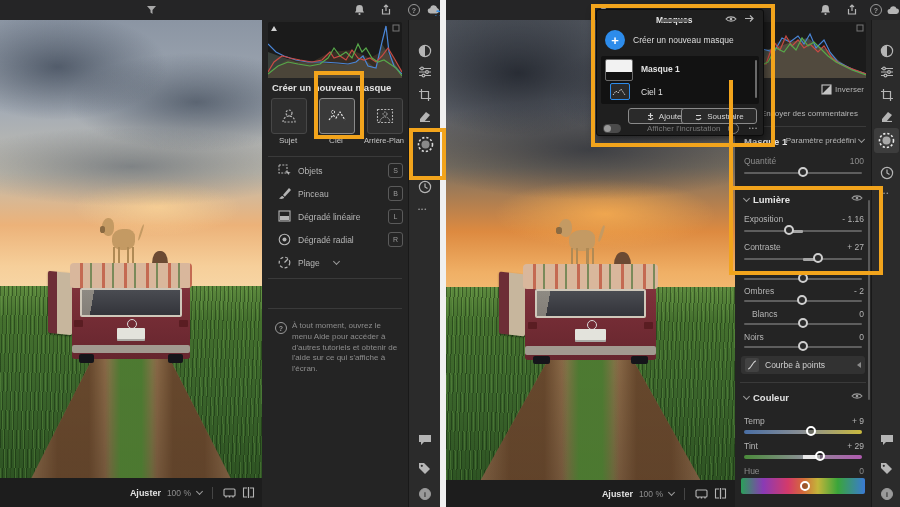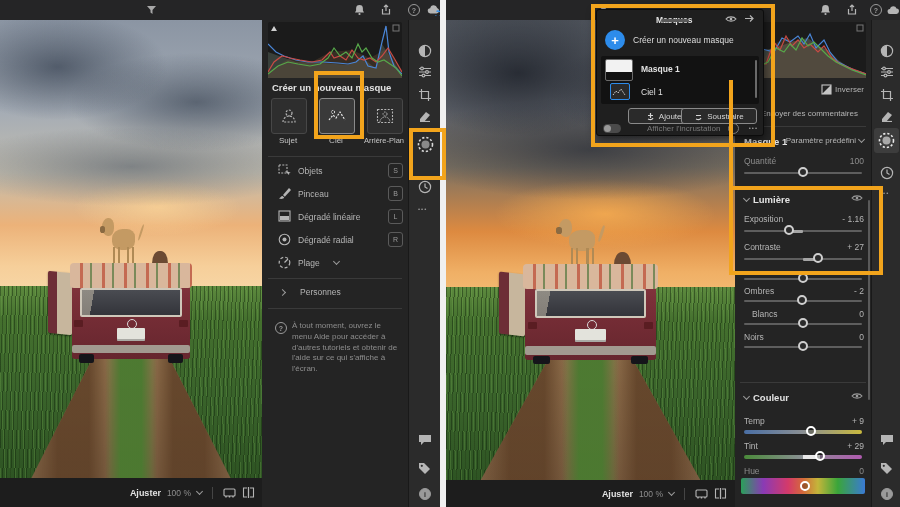--- a/index.html
+++ b/index.html
@@ -290,24 +290,20 @@
           <svg width="13" height="13">
             <circle cx="6.5" cy="6.5" r="5.3" fill="none" stroke="#b5b5b5" stroke-width="1.2" stroke-dasharray="3 2"></circle>
             <path d="M6.5 6.5L10 3" stroke="#b5b5b5" stroke-width="1.2"></path>
           </svg>
         </div>
       <div class="abs t-label" style="left:36px;top:98px;">Plage</div>
       <span class="chev down abs" style="left:72px;top:101px;"></span>
     </div>
 
     <div class="hline abs" style="left:6px;top:258px;width:134px;"></div>
-    <div class="abs" style="left:0;top:262px;width:146px;height:22px;">
-      <span class="chev right abs" style="left:18px;top:8px;"></span>
-      <span class="abs t-label" style="left:38px;top:5px;">Personnes</span>
-    </div>
     <div class="hline abs" style="left:6px;top:288px;width:134px;"></div>
 
     <div class="abs" style="left:0;top:298px;width:146px;">
       <div class="qcircle abs" style="left:13px;top:4px;">
           <span>?</span>
         </div>
       <div class="abs t-tiny" style="left:30px;top:3px;width:108px;line-height:1.35;color:#8d8d8d;">À tout moment, ouvrez le menu Aide pour accéder à d'autres tutoriels et obtenir de l'aide sur ce qui s'affiche à l'écran.</div>
     </div>
   </div>
 
@@ -540,20 +536,29 @@
     <div class="track" style="left:9px;top:303px;width:118px;">
         <div class="knob" style="left:50%;"></div>
       </div>
 
     <div class="abs t-label" style="left:9px;top:312px;">Noirs</div>
     <div class="abs t-label" style="right:7px;top:312px;">0</div>
     <div class="track" style="left:9px;top:326px;width:118px;">
         <div class="knob" style="left:50%;"></div>
       </div>
 
+    <div class="abs" style="left:6px;top:336px;width:124px;height:18px;background:#323232;border-radius:3px;display:flex;align-items:center;gap:6px;padding:0 4px;box-sizing:border-box;">
+      <span class="ic" style="width:14px;height:14px;background:#424242;border-radius:2px;">
+          <svg width="10" height="10">
+            <path d="M1 9C4 9 6 1 9 1" fill="none" stroke="#d5d5d5" stroke-width="1.2"></path>
+          </svg>
+        </span>
+      <span class="t-label" style="font-size:8.5px;color:#d0d0d0;">Courbe à points</span>
+      <span style="margin-left:auto;width:0;height:0;border-top:3px solid transparent;border-bottom:3px solid transparent;border-right:4px solid #8a8a8a;"></span>
+    </div>
     <div class="hline abs" style="left:5px;top:362px;width:126px;"></div>
 
     <div class="abs" style="left:9px;top:372px;display:flex;align-items:center;gap:4px;">
       <span class="chev down"></span>
       <span class="t-bold">Couleur</span>
     </div>
     <div class="abs ic" style="right:8px;top:372px;">
         <svg width="12" height="8">
           <path d="M1 4C3 1.2 9 1.2 11 4 9 6.8 3 6.8 1 4z" fill="none" stroke="#9a9a9a" stroke-width="1.1"></path>
           <circle cx="6" cy="4" r="1.3" fill="#9a9a9a"></circle>

